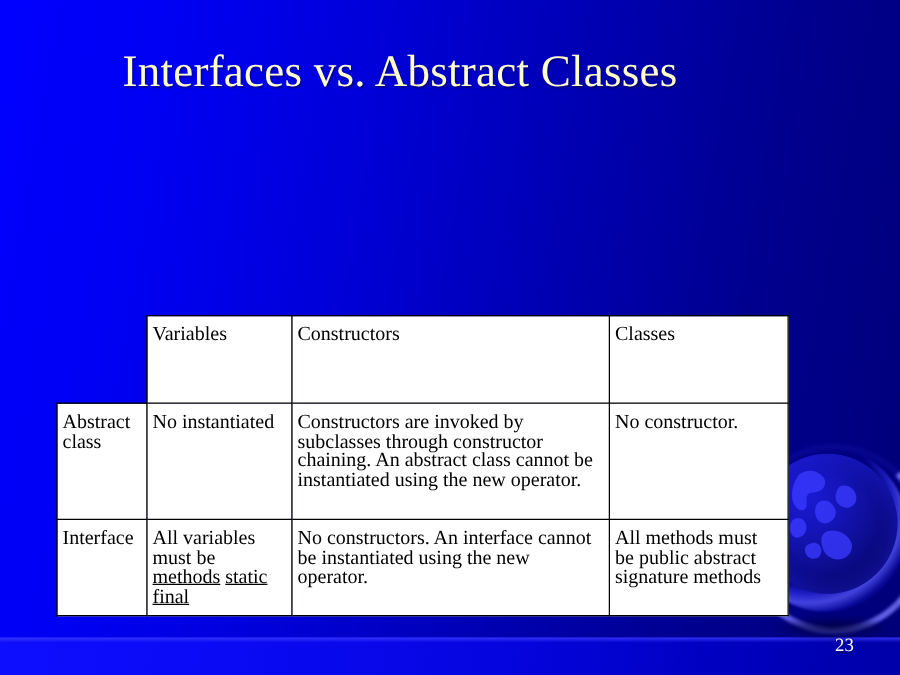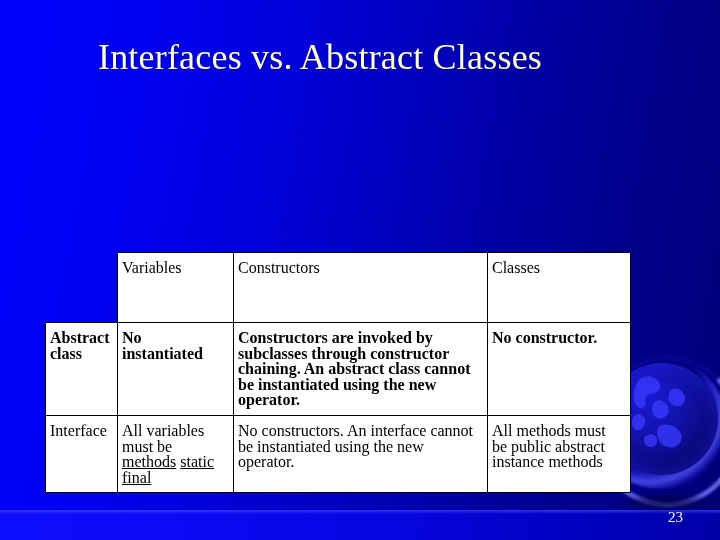--- a/index.html
+++ b/index.html
@@ -158,21 +158,21 @@
     padding: 7px 8px 7px 4px;
     margin-left: 30px;
   }
   #cmp-table td.corner {
     background: transparent;
     border-left-color: transparent;
     border-top-color: transparent;
   }
   #cmp-table tr.head td { height: 55px; }
   #cmp-table tr.body td { }
-  #cmp-table tr.r-abstract td { height: 78px; font-weight: bold; }
+  #cmp-table tr.r-abstract td { height: 78px; }
   #cmp-table tr.r-interface td { height: 58px; }
   .u { text-decoration: underline; }
 
   col.c1 { width: 72px; }
   col.c2 { width: 116px; }
   col.c3 { width: 254px; }
   col.c4 { width: 143px; }
 
   
   #page-number {
@@ -234,20 +234,20 @@
       <tr class="body r-abstract">
         <td>Abstract class</td>
         <td>No instantiated</td>
         <td>Constructors are invoked by subclasses through constructor chaining. An abstract class cannot be instantiated using the new operator.</td>
         <td>No constructor.</td>
       </tr>
       <tr class="body r-interface">
         <td>Interface</td>
         <td><span>All variables must be </span><span class="u">methods</span><span> </span><span class="u">static</span><span> </span><span class="u">final</span></td>
         <td>No constructors. An interface cannot be instantiated using the new operator.</td>
-        <td>All methods must be public abstract instance methods</td>
+        <td>All methods must be public abstract signature methods</td>
       </tr>
     </tbody>
   </table>
 
   <div id="page-number">23</div>
 
 </div>
 
 </body></html>

